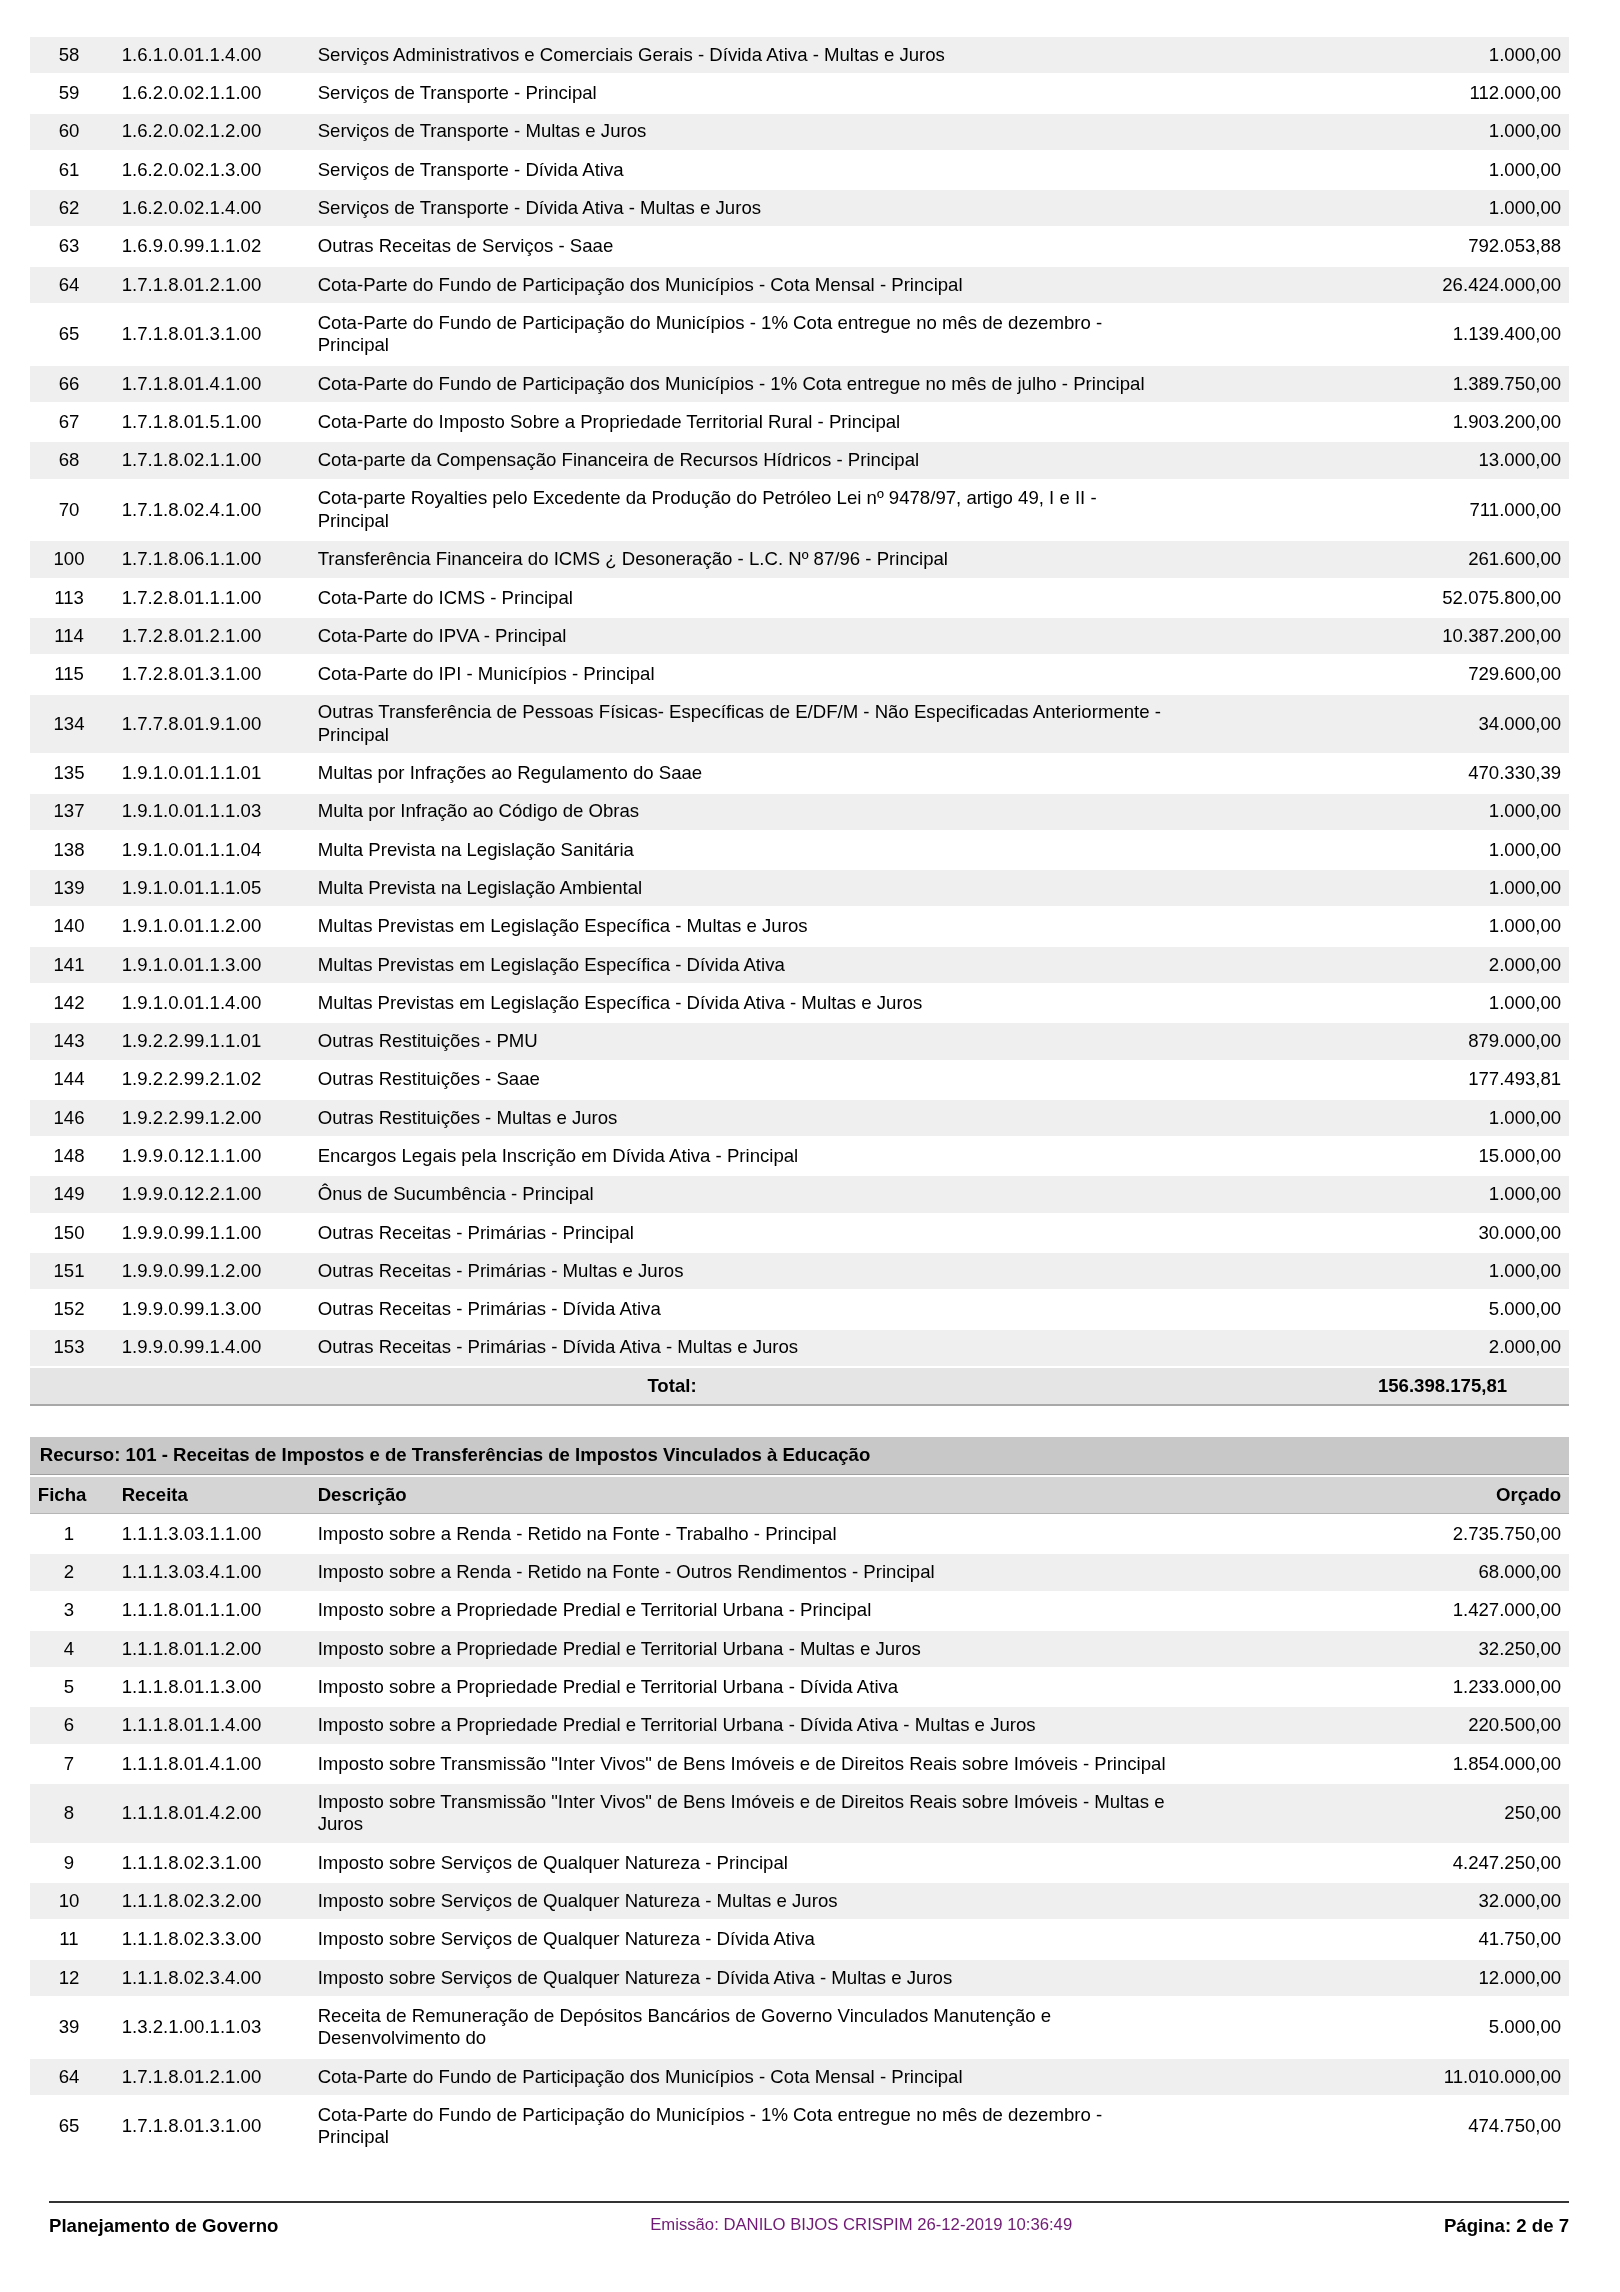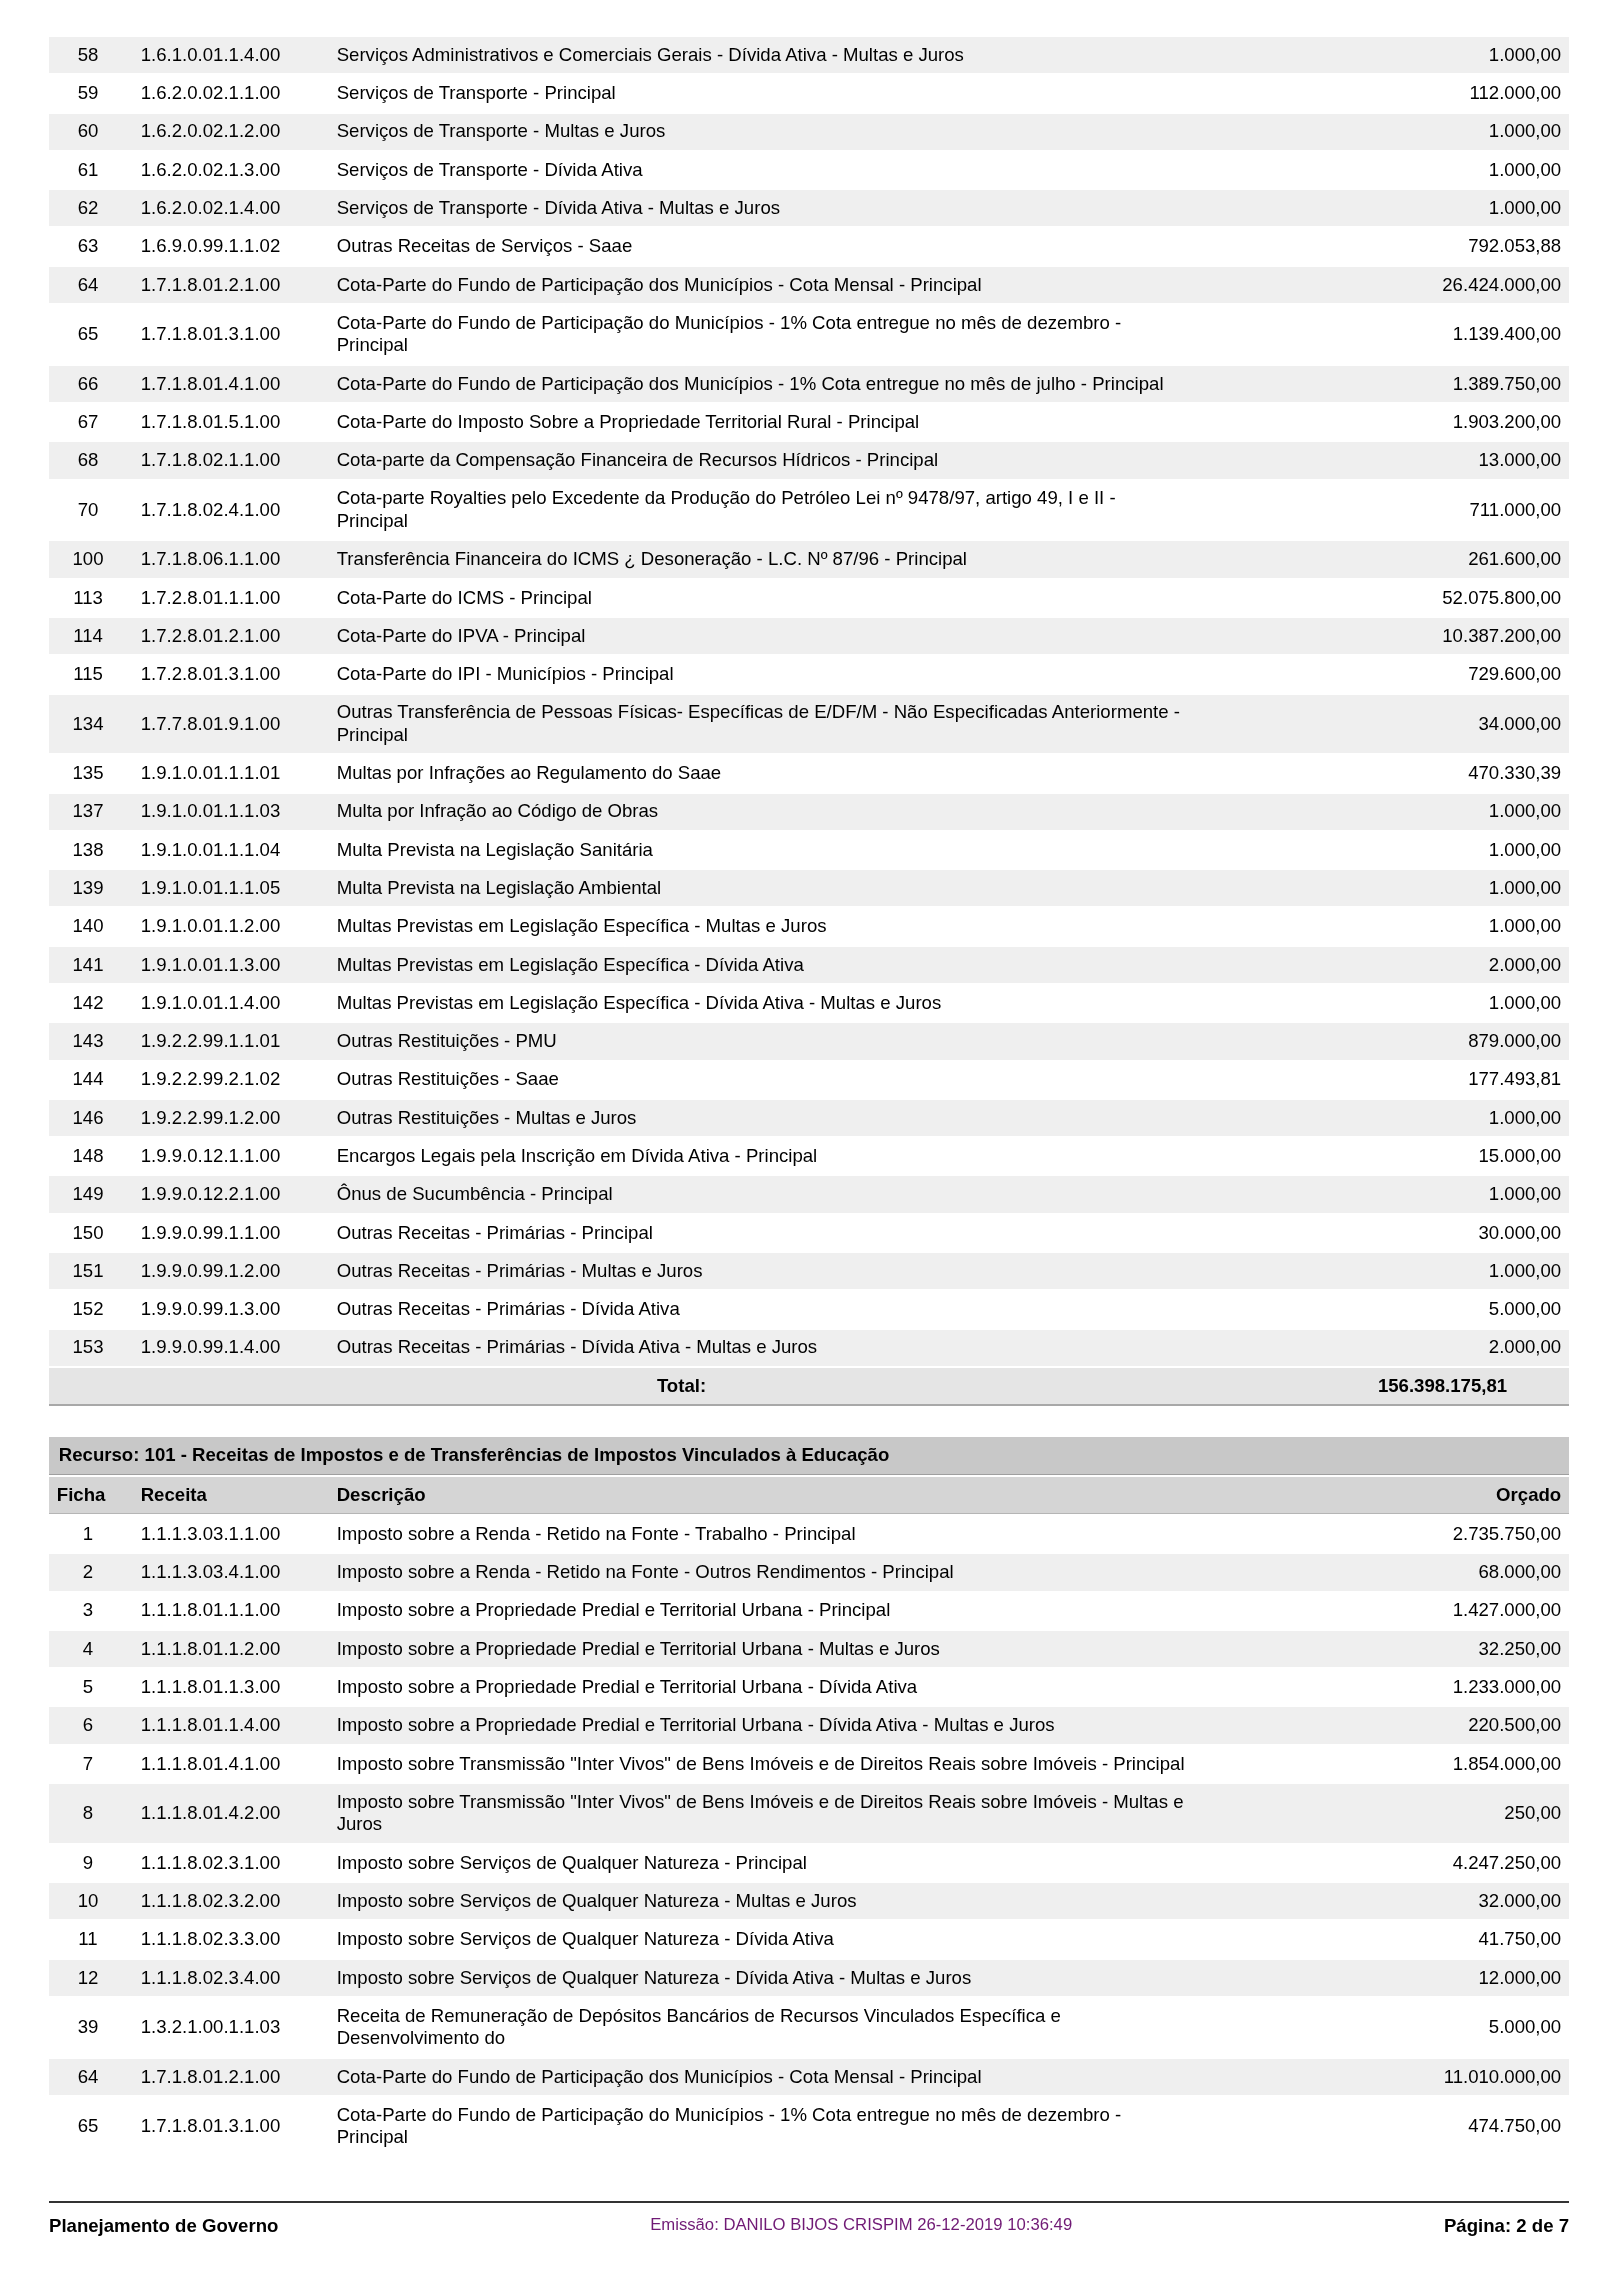--- a/index.html
+++ b/index.html
@@ -9,21 +9,21 @@
   }
   body {
     width: 1620px;
     height: 2293px;
     position: relative;
     overflow: hidden;
     font-family: "Liberation Sans", sans-serif;
     color: #000;
   }
   .content {
-    padding: 35px 51px 0 49px;
+    padding: 35px 51px 0 30px;
   }
   table.report {
     width: 100%;
     border-collapse: separate;
     border-spacing: 0 2px;
     table-layout: fixed;
     font-size: 18.6px;
   }
   table.report + table.report {
     margin-top: 27.4px;
@@ -397,21 +397,21 @@
   </tr>
         <tr class="stripe">
     <td class="ficha">12</td>
     <td class="receita">1.1.1.8.02.3.4.00</td>
     <td class="descricao">Imposto sobre Serviços de Qualquer Natureza - Dívida Ativa - Multas e Juros</td>
     <td class="orcado">12.000,00</td>
   </tr>
         <tr>
     <td class="ficha">39</td>
     <td class="receita">1.3.2.1.00.1.1.03</td>
-    <td class="descricao">Receita de Remuneração de Depósitos Bancários de Recursos Vinculados Específica e
+    <td class="descricao">Receita de Remuneração de Depósitos Bancários de Governo Vinculados Manutenção e
 Desenvolvimento do</td>
     <td class="orcado">5.000,00</td>
   </tr>
         <tr class="stripe">
     <td class="ficha">64</td>
     <td class="receita">1.7.1.8.01.2.1.00</td>
     <td class="descricao">Cota-Parte do Fundo de Participação dos Municípios - Cota Mensal - Principal</td>
     <td class="orcado">11.010.000,00</td>
   </tr>
         <tr>

